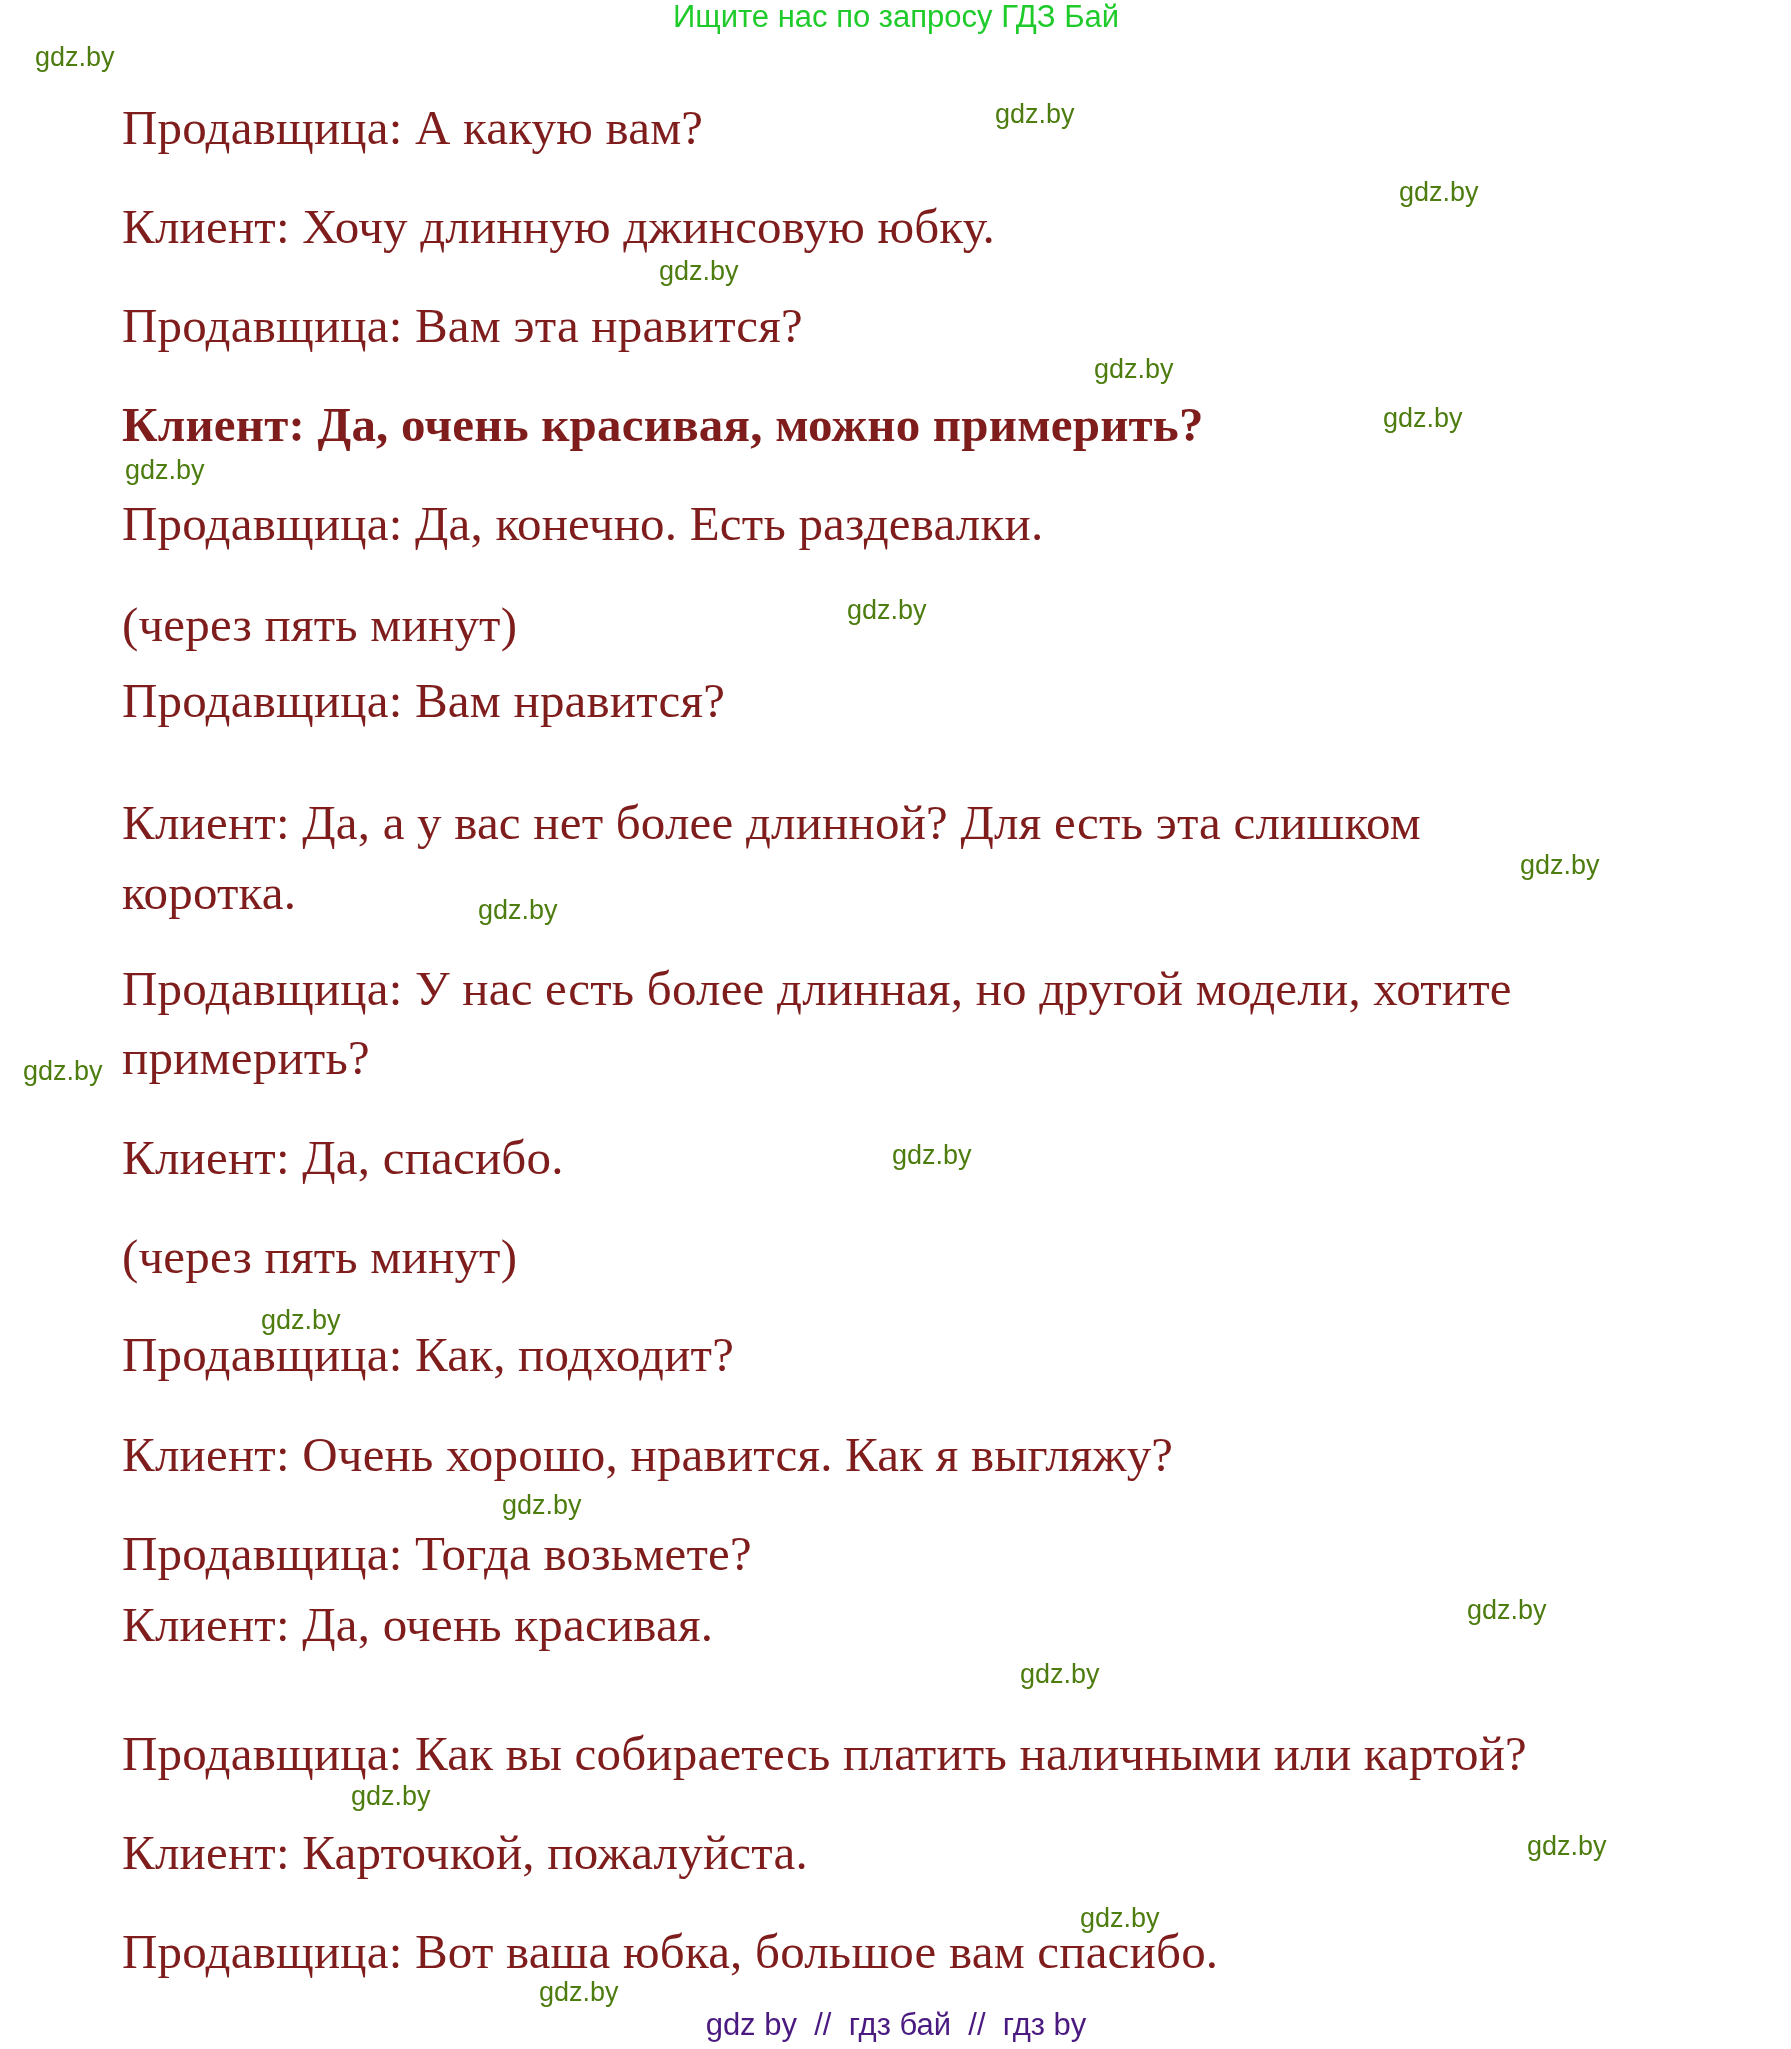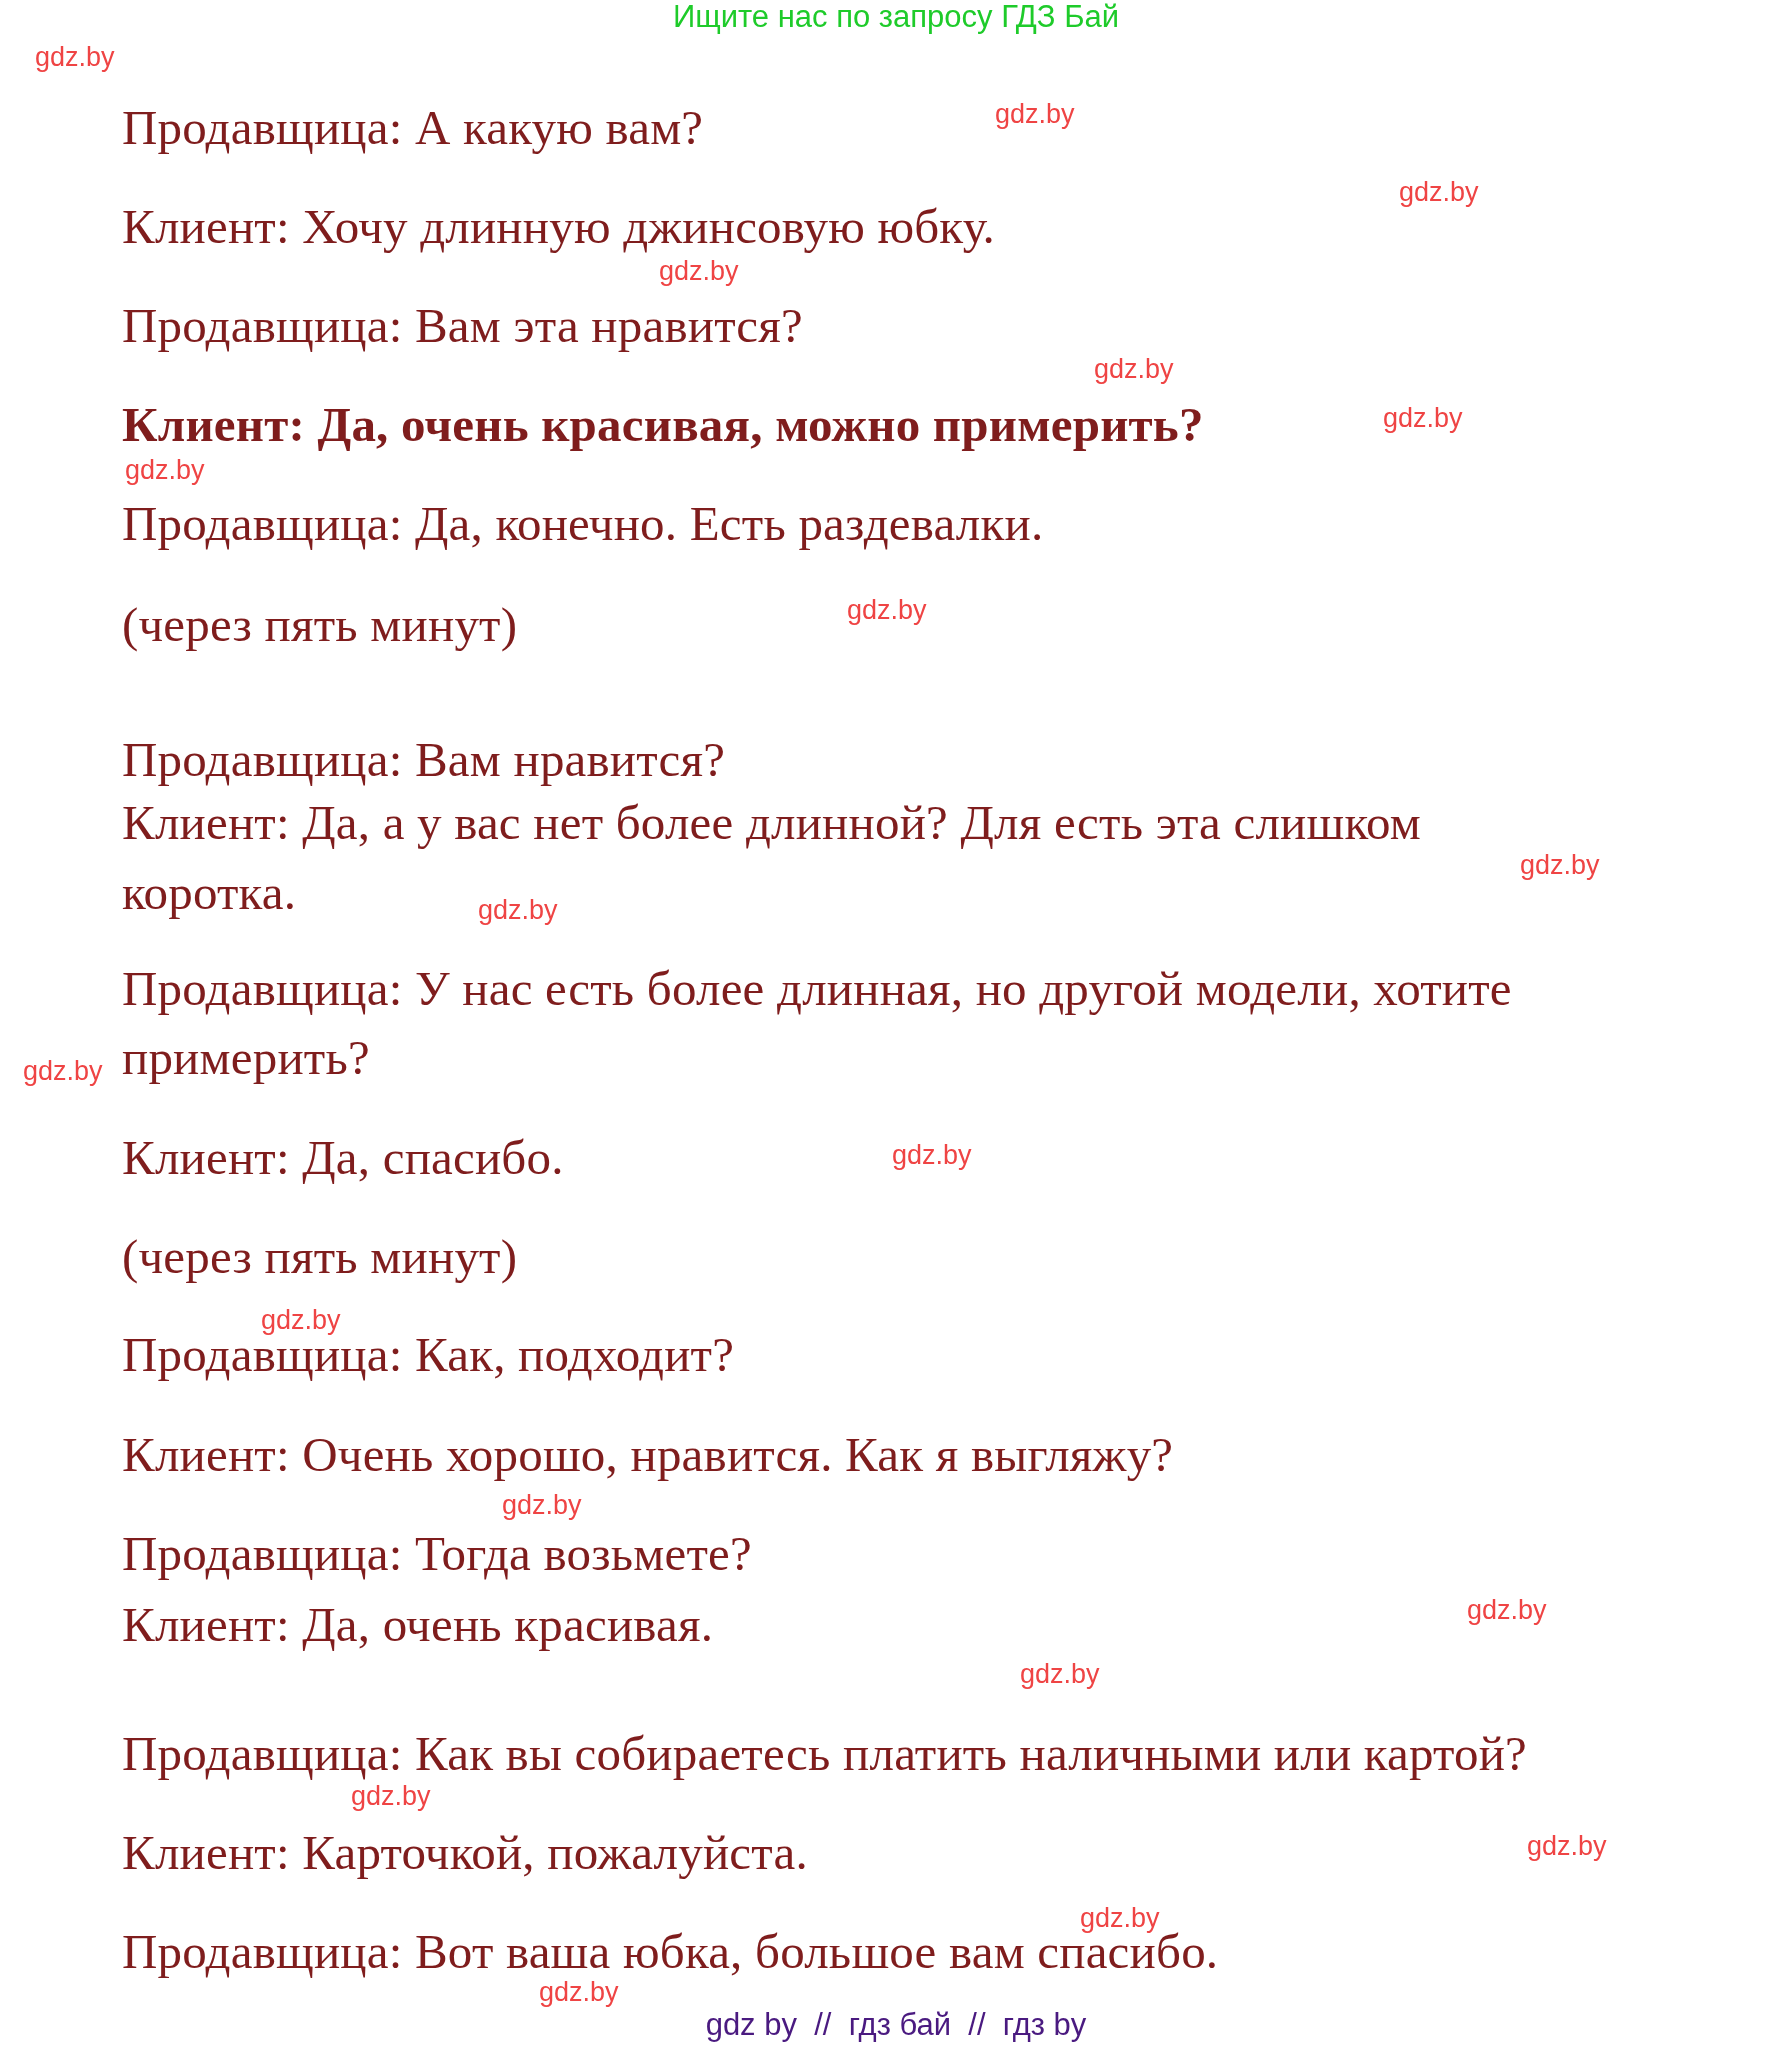--- a/index.html
+++ b/index.html
@@ -1,34 +1,34 @@
 <!DOCTYPE html>
 <html style="font-size:15px"><head>
 <meta charset="utf-8">
 <style>
   html, body { margin:0; padding:0; background:#ffffff; }
   body { width:1792px; height:2049px; position:relative; overflow:hidden; }
   .header { position:absolute; top:0; left:0; width:1792px; text-align:center; font-family:"Liberation Sans", sans-serif; font-size:31px; line-height:34px; color:#1ecb2a; }
   .line { position:absolute; left:122px; font-family:"Liberation Serif", serif; font-size:49px; line-height:56px; color:#7f1d1d; white-space:nowrap; transform:translateY(-50%); letter-spacing:0.2px; }
-  .wm { position:absolute; font-family:"Liberation Sans", sans-serif; font-size:27px; line-height:30px; color:#ef4444; transform:translateY(-50%); white-space:nowrap; }
+  .wm { position:absolute; font-family:"Liberation Sans", sans-serif; font-size:27px; line-height:30px; color:#4d7c0f; transform:translateY(-50%); white-space:nowrap; }
   .footer { position:absolute; left:0; width:1792px; top:2006px; text-align:center; font-family:"Liberation Sans", sans-serif; font-size:31px; line-height:37px; color:#4a1a80; white-space:pre; }
 </style>
 </head>
 <body>
 
 <div class="header">Ищите нас по запросу ГДЗ Бай</div>
 
 <div id="dialogue">
     <div class="line" style="top: 128px;">Продавщица: А какую вам?</div>
     <div class="line" style="top: 227px;">Клиент: Хочу длинную джинсовую юбку.</div>
     <div class="line" style="top: 326px;">Продавщица: Вам эта нравится?</div>
     <div class="line" style="top: 425px; font-weight: bold;">Клиент: Да, очень красивая, можно примерить?</div>
     <div class="line" style="top: 524px;">Продавщица: Да, конечно. Есть раздевалки.</div>
     <div class="line" style="top: 625px;">(через пять минут)</div>
-    <div class="line" style="top: 760px;">Продавщица: Вам нравится?</div>
+    <div class="line" style="top: 701px;">Продавщица: Вам нравится?</div>
     <div class="line" style="top: 823px;">Клиент: Да, а у вас нет более длинной? Для есть эта слишком</div>
     <div class="line" style="top: 893px;">коротка.</div>
     <div class="line" style="top: 989px;">Продавщица: У нас есть более длинная, но другой модели, хотите</div>
     <div class="line" style="top: 1058px;">примерить?</div>
     <div class="line" style="top: 1158px;">Клиент: Да, спасибо.</div>
     <div class="line" style="top: 1257px;">(через пять минут)</div>
     <div class="line" style="top: 1355px;">Продавщица: Как, подходит?</div>
     <div class="line" style="top: 1455px;">Клиент: Очень хорошо, нравится. Как я выгляжу?</div>
     <div class="line" style="top: 1554px;">Продавщица: Тогда возьмете?</div>
     <div class="line" style="top: 1625px;">Клиент: Да, очень красивая.</div>

